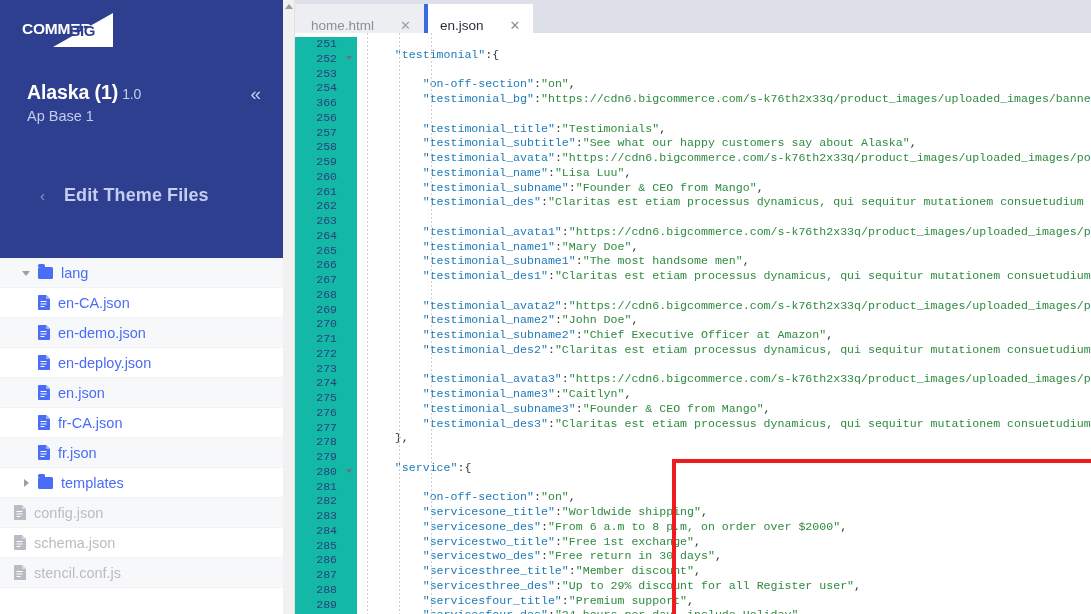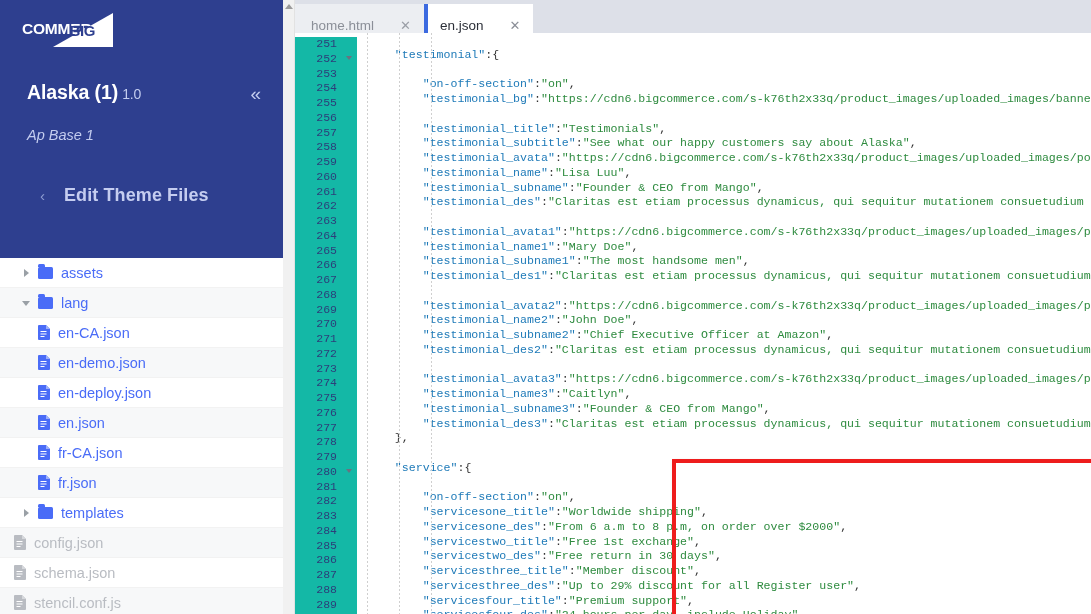--- a/index.html
+++ b/index.html
@@ -47,21 +47,21 @@
   }
   .theme-block { position: absolute; left: 27px; top: 81px; }
   .theme-title {
     color: #ffffff; font-size: 19.5px; font-weight: 700;
     letter-spacing: -0.1px;
   }
   .theme-title .ver {
     font-size: 14px; font-weight: 400; color: #c3ccef; margin-left: 4px;
   }
   .theme-sub {
-    color: #c3ccef; font-size: 14.5px; margin-top: 23px; font-weight: 400; font-style: italic;
+    color: #c3ccef; font-size: 14.5px; margin-top: 4px; font-weight: 400;
   }
   .collapse-btn {
     position: absolute; right: 22px; top: 84px;
     color: #c3ccef; font-size: 19px; line-height: 1;
     cursor: pointer; user-select: none;
   }
   .edit-row {
     position: absolute; left: 0; top: 180px;
     width: 100%; height: 30px;
     display: flex; align-items: center; cursor: pointer;
@@ -224,25 +224,20 @@
 
       <div class="collapse-btn">«</div>
 
       <div class="edit-row">
         <span class="edit-chevron">‹</span>
         <span class="edit-label">Edit Theme Files</span>
       </div>
     </div>
 
     <div class="tree" id="tree">
-        <div class="tree-row plain">
-          <span class="arrow closed"></span>
-          <span class="folder-ic"></span>
-          <span class="tree-label">assets</span>
-        </div>
         <div class="tree-row alt">
           <span class="arrow open"></span>
           <span class="folder-ic"></span>
           <span class="tree-label">lang</span>
         </div>
         <div class="tree-row plain indent-1">
           <span class="file-ic">
             <svg width="12" height="15" viewBox="0 0 12 15">
               <path d="M1 0h7l4 4v10a1 1 0 0 1-1 1H1a1 1 0 0 1-1-1V1a1 1 0 0 1 1-1z" fill="#4a6cf7"></path>
               <path d="M8 0l4 4H8z" fill="#9db0fb"></path>
@@ -372,21 +367,21 @@
           <span class="tab-close">✕</span>
         </div>
       </div>
 
     <div class="codearea">
       <div class="gutter" id="gutter">
           <div class="gutter-line"><span>251</span></div>
           <div class="gutter-line"><span>252</span><span class="fold"></span></div>
           <div class="gutter-line"><span>253</span></div>
           <div class="gutter-line"><span>254</span></div>
-          <div class="gutter-line"><span>255</span></div>
+          <div class="gutter-line"><span>366</span></div>
           <div class="gutter-line"><span>256</span></div>
           <div class="gutter-line"><span>257</span></div>
           <div class="gutter-line"><span>258</span></div>
           <div class="gutter-line"><span>259</span></div>
           <div class="gutter-line"><span>260</span></div>
           <div class="gutter-line"><span>261</span></div>
           <div class="gutter-line"><span>262</span></div>
           <div class="gutter-line"><span>263</span></div>
           <div class="gutter-line"><span>264</span></div>
           <div class="gutter-line"><span>265</span></div>

